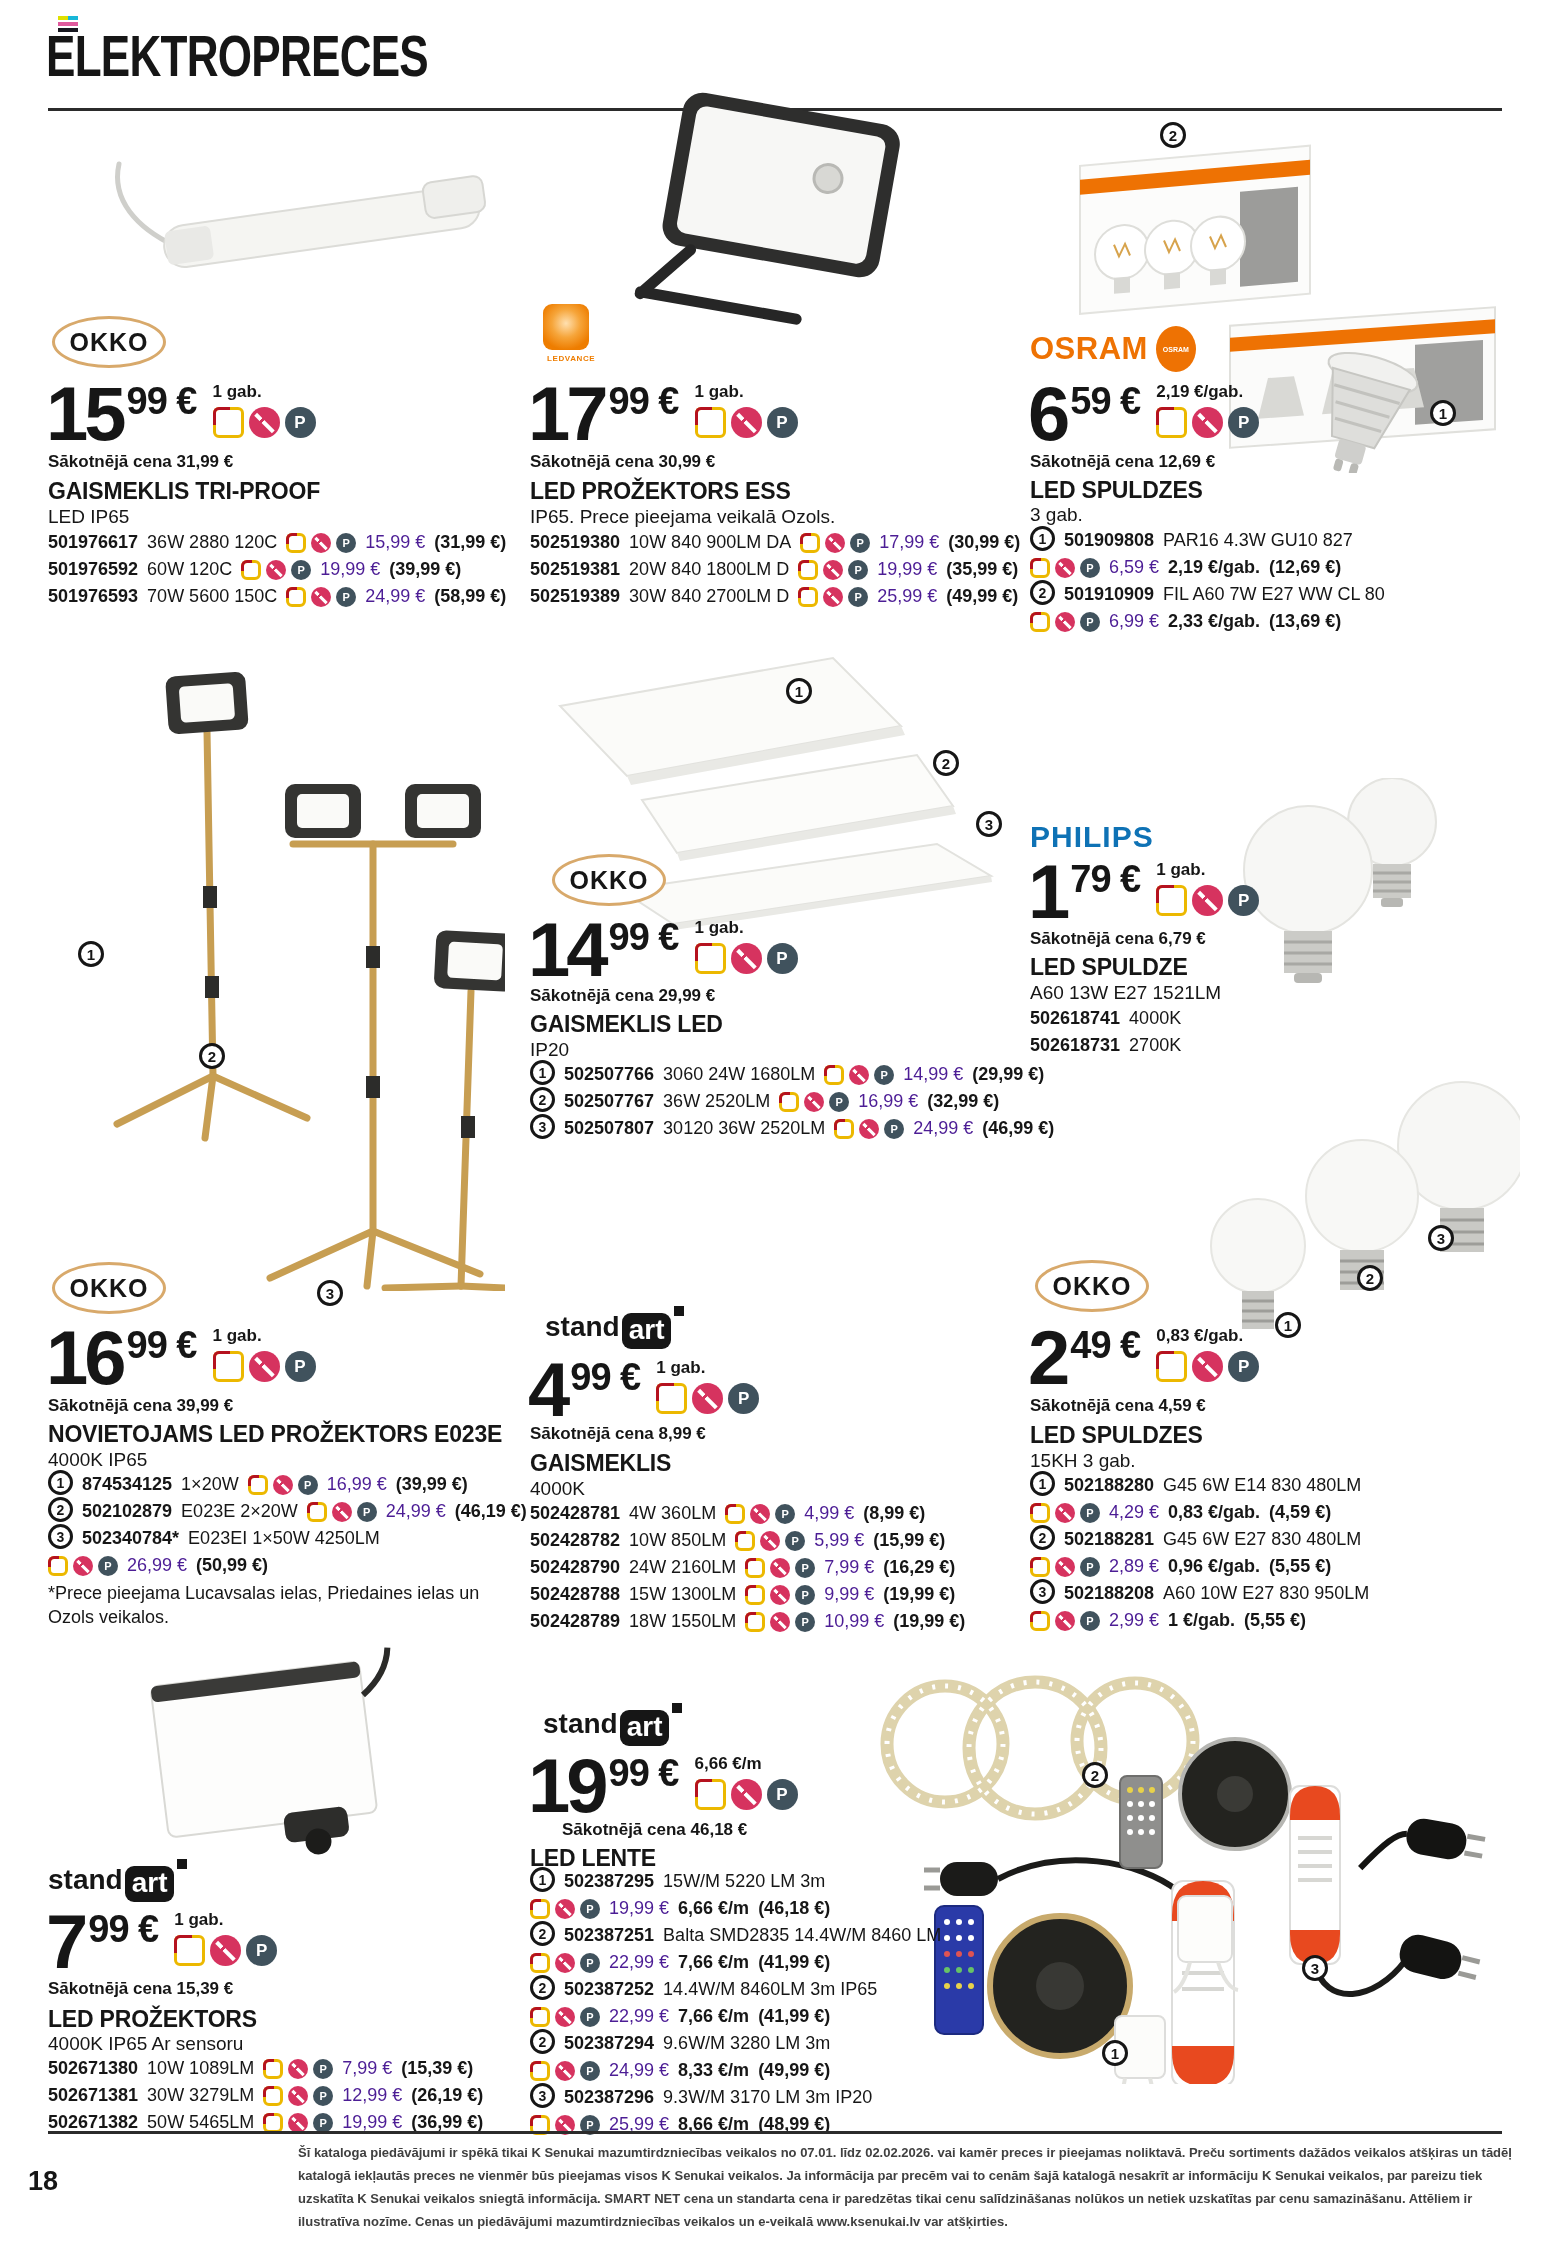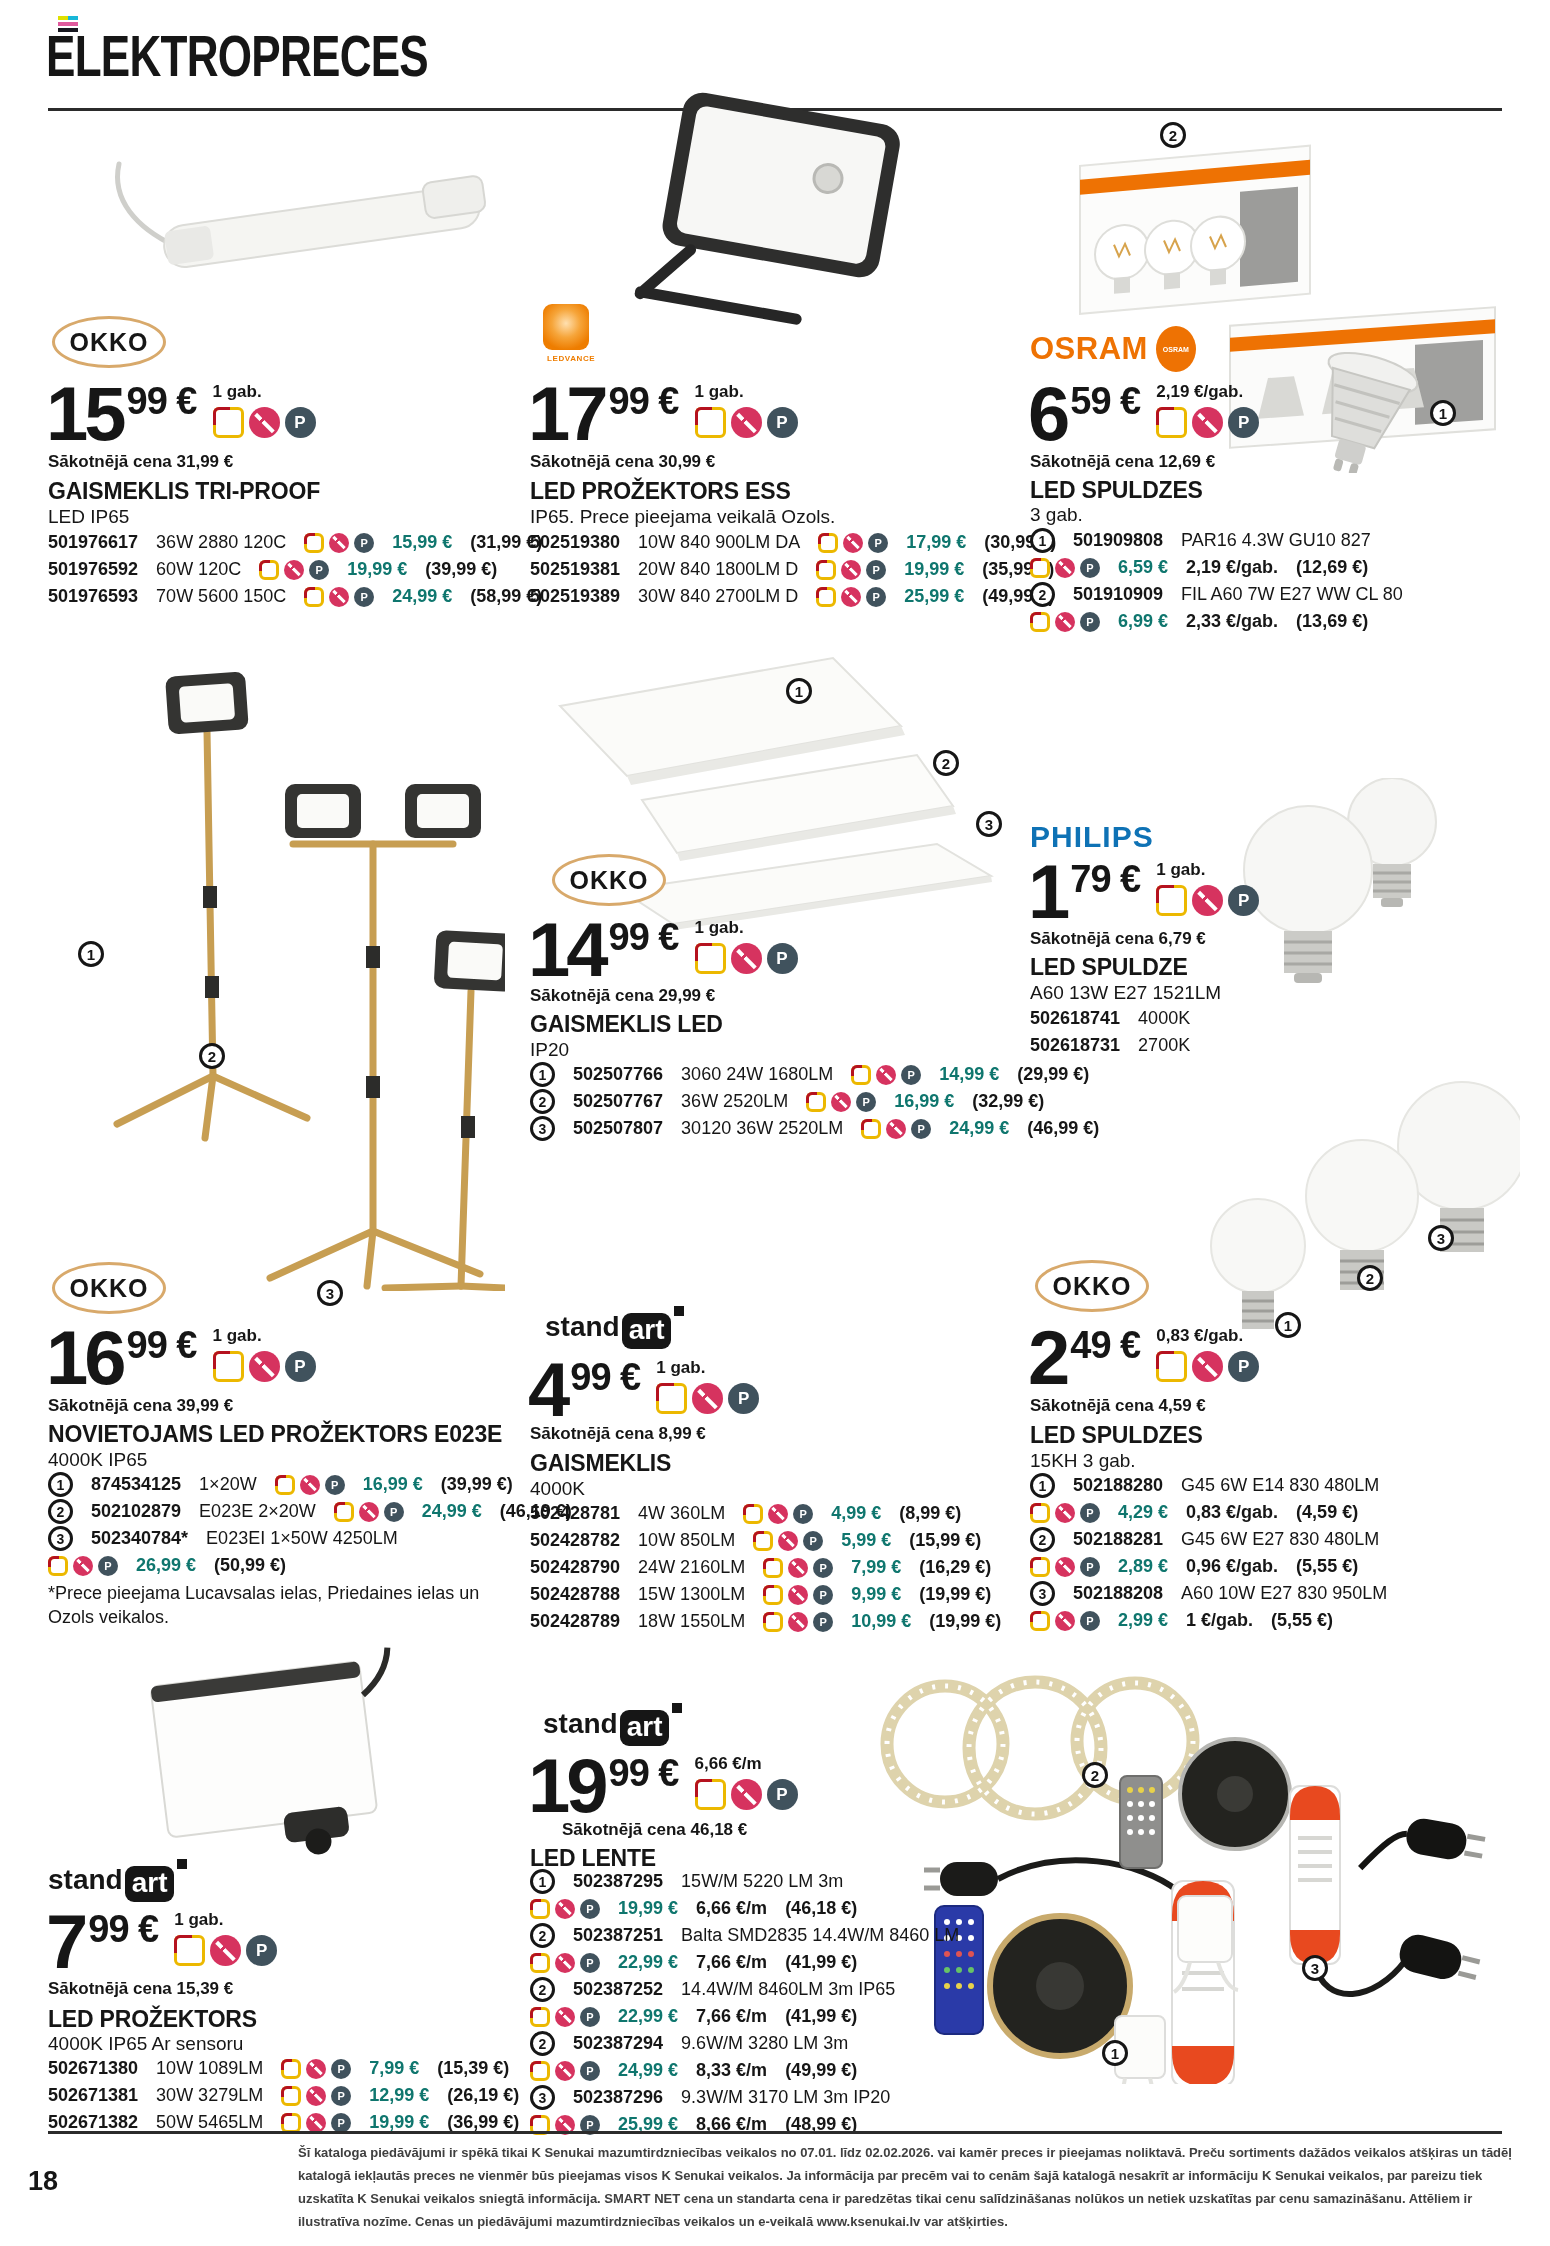--- a/index.html
+++ b/index.html
@@ -14,23 +14,23 @@
   
   .pw{display:flex;align-items:flex-start;line-height:1}
   .pi{font-size:76px;font-weight:800;letter-spacing:-4px;line-height:.84}
   .ps{font-size:38px;font-weight:800;margin-left:4px;letter-spacing:-1px}
   .pside{display:flex;flex-direction:column;gap:7px;margin-left:16px;padding-top:1px}
   .punit{font-size:17px;font-weight:700}
   .sc{font-size:17px;font-weight:700}
   .ptitle{font-size:23px;font-weight:800;letter-spacing:-.2px;white-space:nowrap}
   .psub{font-size:19px}
   .rows{display:flex;flex-direction:column;gap:6px}
-  .prow{display:flex;align-items:center;gap:18px;font-size:18px;white-space:nowrap;height:21px}
+  .prow{display:flex;align-items:flex-end;gap:9px;font-size:18px;white-space:nowrap;height:21px}
   .code{font-weight:800}
-  .pink{color:#0f766e;font-weight:700}
+  .pink{color:#4c1d95;font-weight:400}
   .oldp{font-weight:800}
   .unitb{font-weight:800}
   .fnote{font-size:18px;line-height:1.32;width:470px;white-space:normal}
   
   .icons{display:inline-flex;gap:5px;align-items:center;flex:none}
   .ic{display:inline-block;position:relative;flex:none;box-sizing:border-box}
   .icons.lg .ic{width:31px;height:31px}
   .icons.sm .ic{width:20px;height:20px}
   .ic-card{border:3px solid #ecb800;border-radius:6px;background:#fff}
   .ic-card::before{content:"";position:absolute;top:-3px;left:-3px;width:58%;height:58%;

